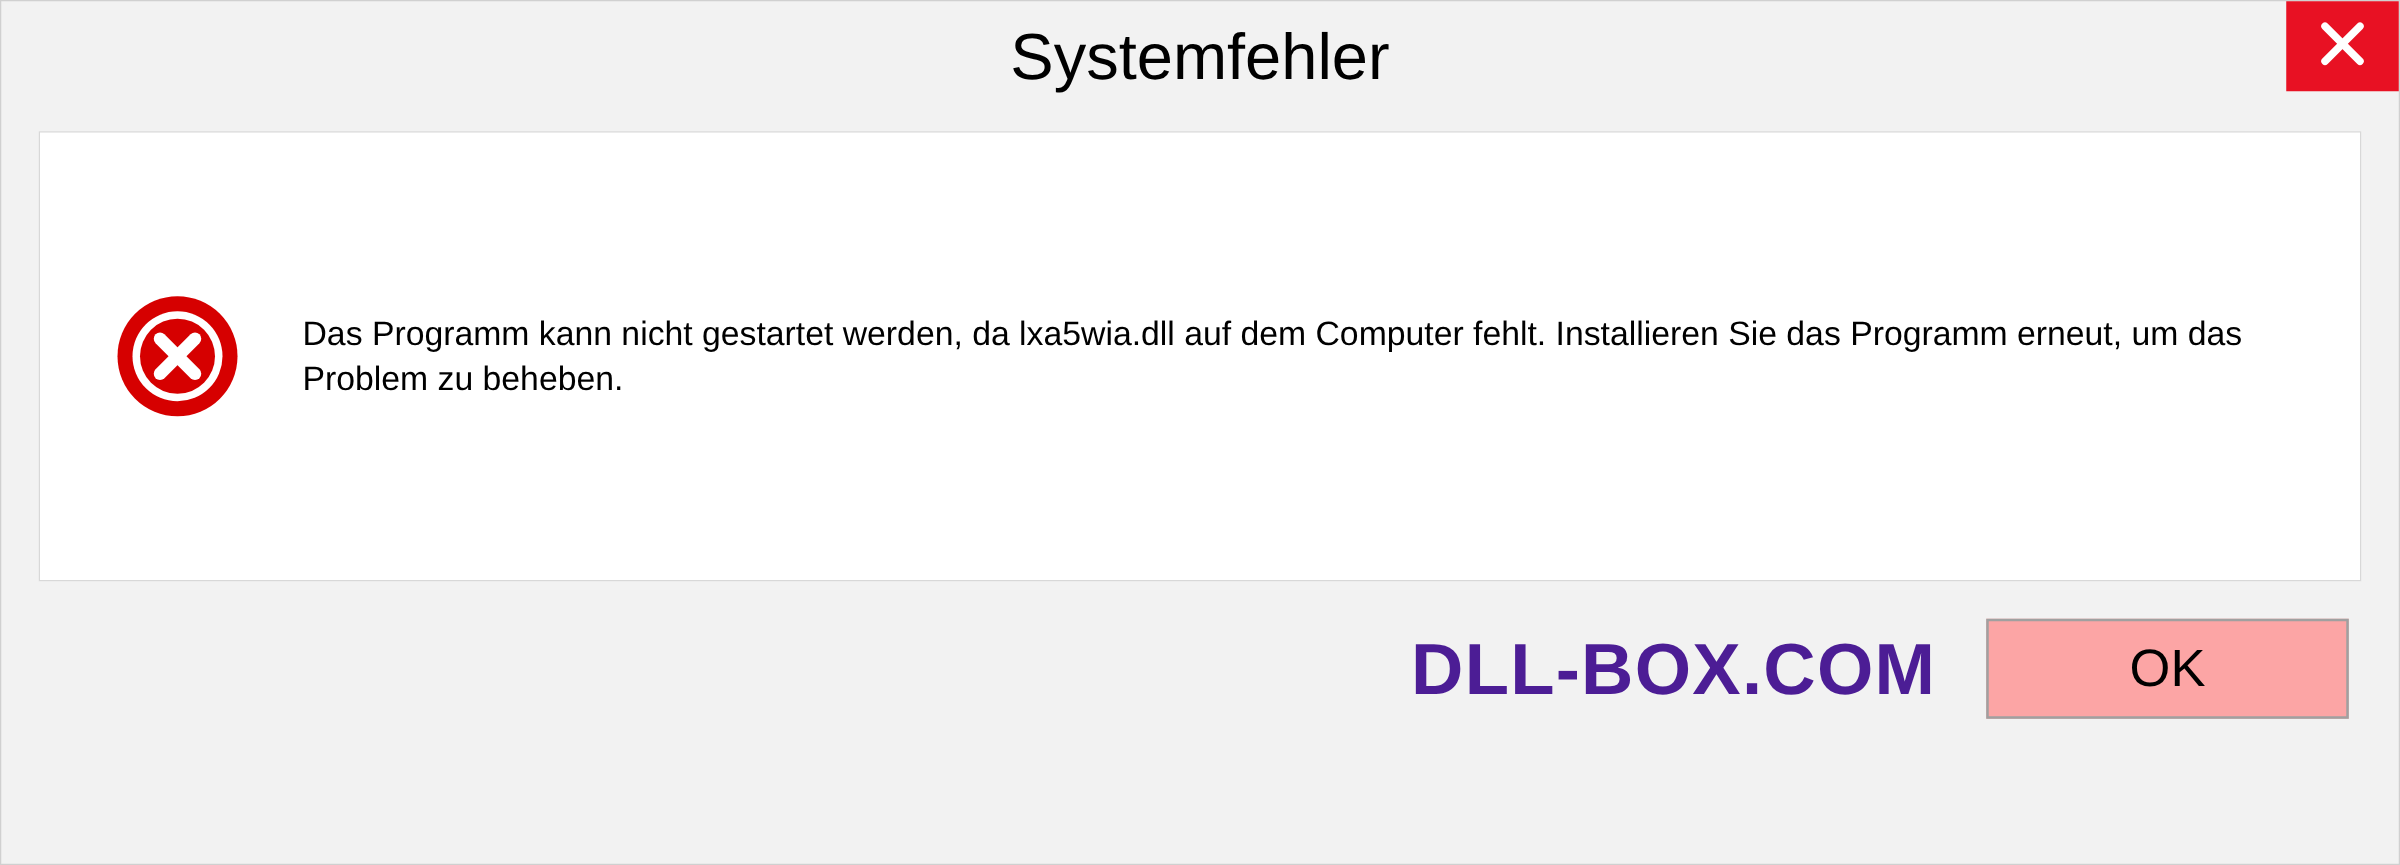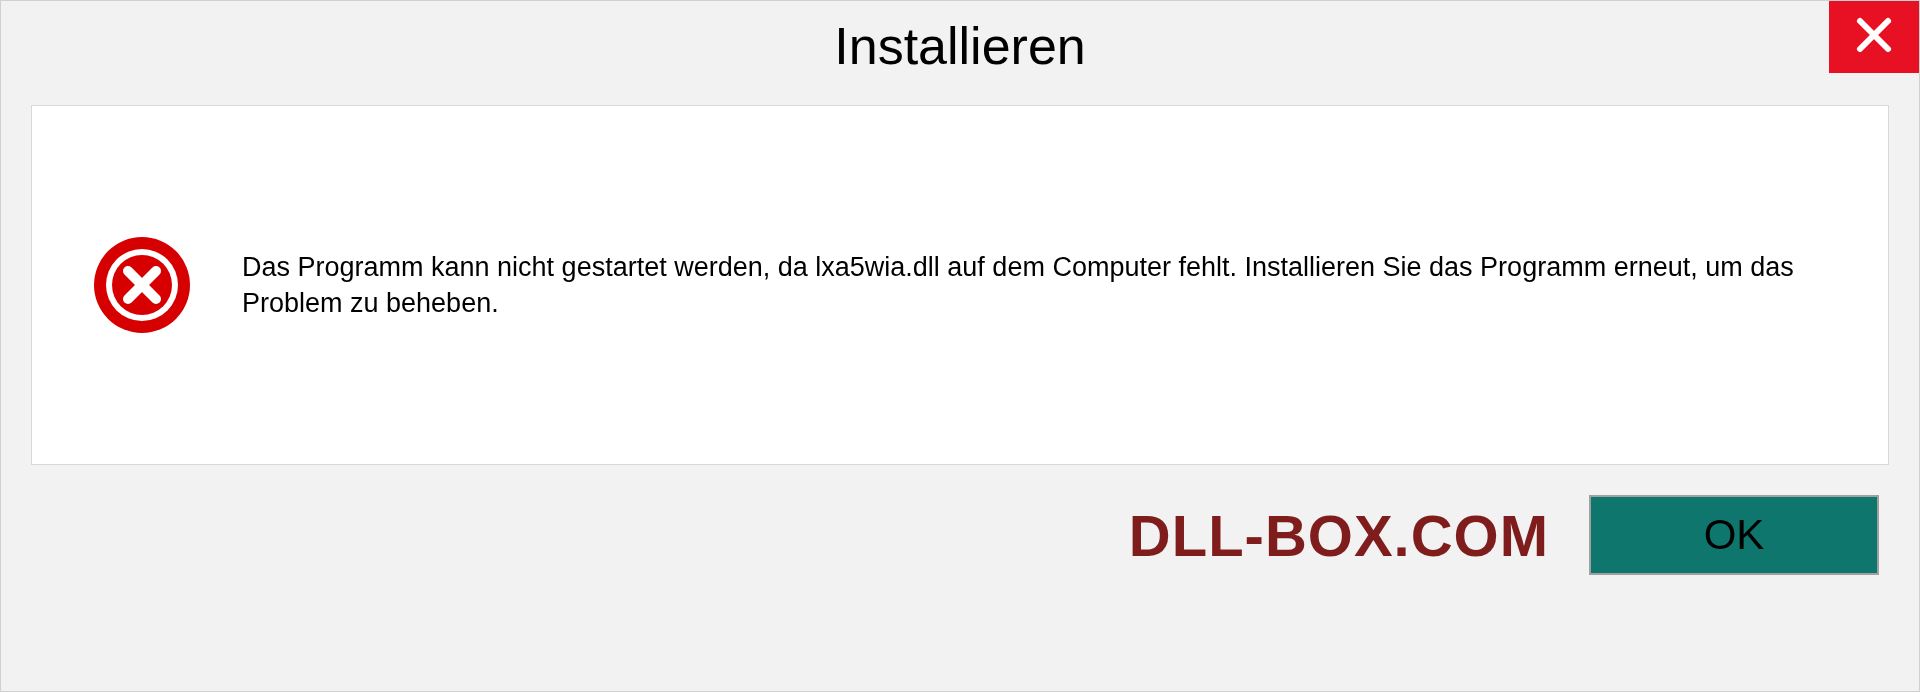--- a/index.html
+++ b/index.html
@@ -75,41 +75,41 @@
     .footer {
       display: flex;
       align-items: center;
       justify-content: flex-end;
       padding: 30px 40px 40px 40px;
       gap: 40px;
     }
     .watermark {
       font-size: 58px;
       font-weight: 800;
-      color: #7f1d1d;
+      color: #4c1d95;
       letter-spacing: 1px;
       font-family: Arial, sans-serif;
     }
     .ok-button {
       width: 290px;
       height: 80px;
-      background: #0f766e;
+      background: #fca5a5;
       border: 2px solid #a0a0a0;
       font-size: 42px;
       color: #000000;
       cursor: pointer;
       font-family: inherit;
     }
   </style>
 </head>
 <body>
 
 <div class="dialog-window">
   <div class="title-bar">
-    <span class="title-text">Installieren</span>
+    <span class="title-text">Systemfehler</span>
     <div class="close-button">
       <span>
         <svg viewBox="0 0 40 40">
           <line x1="6" y1="6" x2="34" y2="34" stroke="#ffffff" stroke-width="6" stroke-linecap="round"></line>
           <line x1="34" y1="6" x2="6" y2="34" stroke="#ffffff" stroke-width="6" stroke-linecap="round"></line>
         </svg>
       </span>
     </div>
   </div>
 

